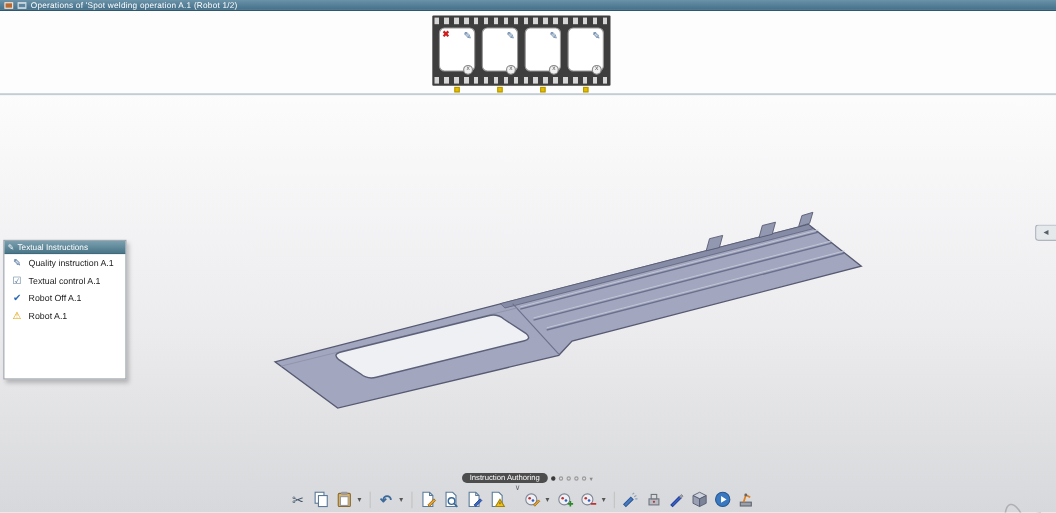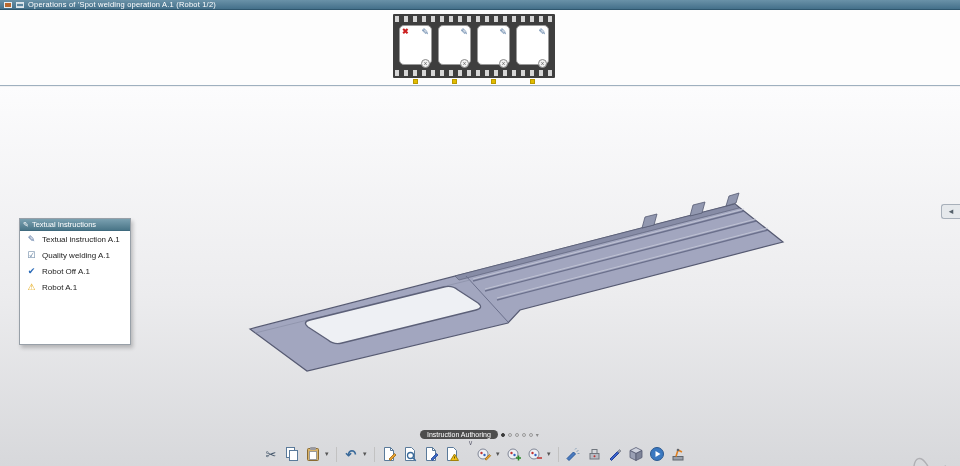--- a/index.html
+++ b/index.html
@@ -36,21 +36,21 @@
     line-height:7px; text-align:center; }
   .fmark { position:absolute; top:69px; width:5px; height:5px; background:#e2bc00;
     border:1px solid #b89800; }
 
   
   .viewport { position:absolute; left:0; top:87px; width:960px; height:379px;
     background:linear-gradient(180deg,#fcfcfd 0%,#ececee 55%,#d7d8db 100%); }
   .partsvg { position:absolute; left:0; top:0; }
 
   
-  .panel { position:absolute; left:19px; top:218px; width:112px; height:127px;
+  .panel { position:absolute; left:3px; top:218px; width:112px; height:127px;
     background:#fff; border:1px solid #98a0a8; box-shadow:2px 3px 4px rgba(0,0,0,.22); }
   .panel-hd { height:12px; background:linear-gradient(180deg,#7aa0b0 0%,#4a7688 100%);
     display:flex; align-items:center; gap:3px; padding:0 3px; border-bottom:1px solid #3f6a7e; }
   .panel-hd .phic { font-size:7px; color:#fff; }
   .panel-hd .ptitle { font-size:7.5px; color:#fff; white-space:nowrap; }
   .pitem { display:flex; align-items:center; gap:5px; height:16px; padding-left:6px; }
   .pic { width:11px; text-align:center; font-size:9px; }
   .c0 { color:#4a6a9a; } .c1 { color:#5a7a9a; } .c2 { color:#2a6ab8; } .c3 { color:#e0a000; }
   .plabel { font-size:8px; color:#222; white-space:nowrap; }
 
@@ -160,25 +160,25 @@
     </svg>
   </div>
 
   <div class="panel">
     <div class="panel-hd">
       <span class="phic">✎</span>
       <span class="ptitle">Textual Instructions</span>
     </div>
     <div class="pitem">
       <span class="pic c0">✎</span>
-      <span class="plabel">Textual instruction A.1</span>
+      <span class="plabel">Quality instruction A.1</span>
     </div>
     <div class="pitem">
       <span class="pic c1">☑</span>
-      <span class="plabel">Quality welding A.1</span>
+      <span class="plabel">Textual control A.1</span>
     </div>
     <div class="pitem">
       <span class="pic c2">✔</span>
       <span class="plabel">Robot Off A.1</span>
     </div>
     <div class="pitem">
       <span class="pic c3">⚠</span>
       <span class="plabel">Robot A.1</span>
     </div>
   </div>

